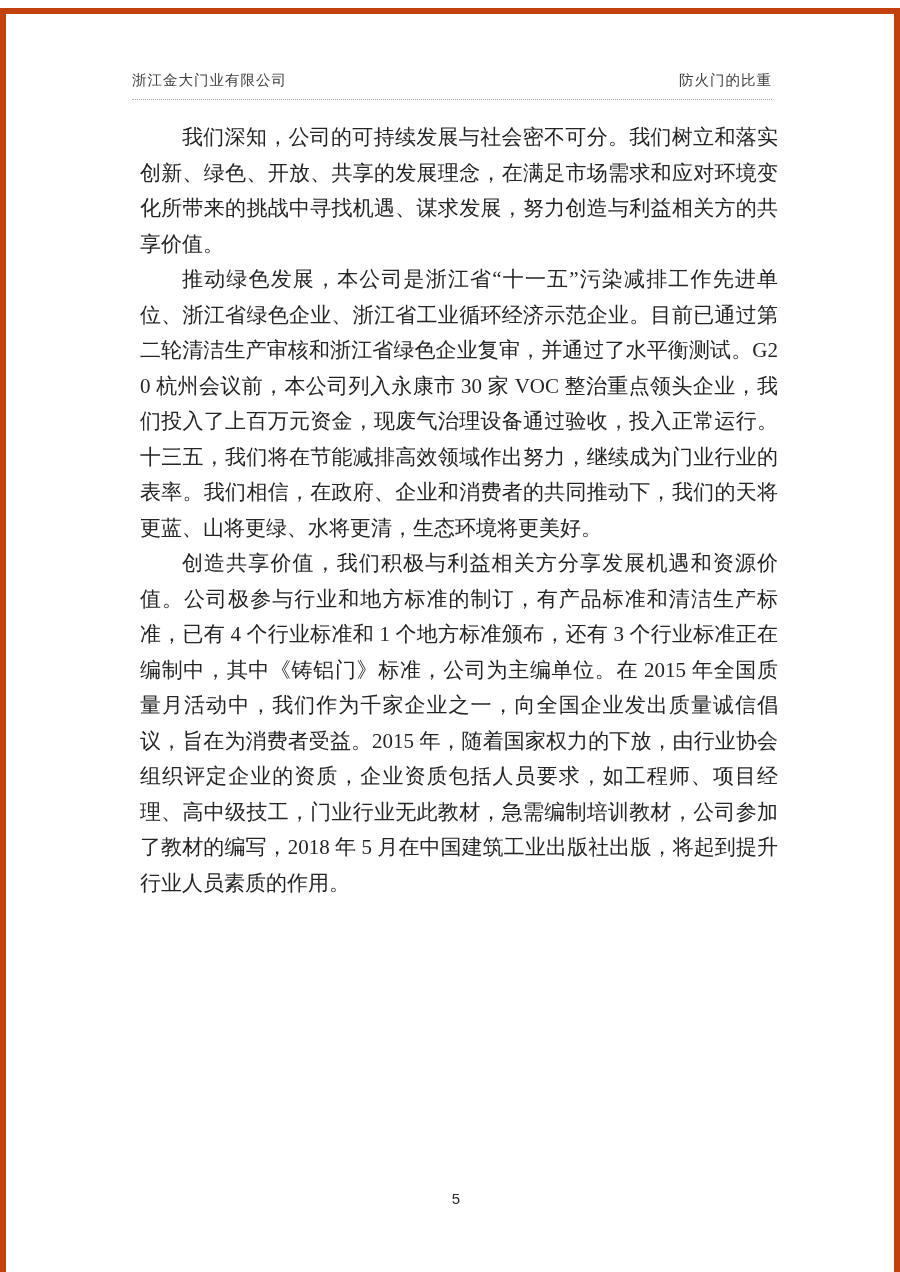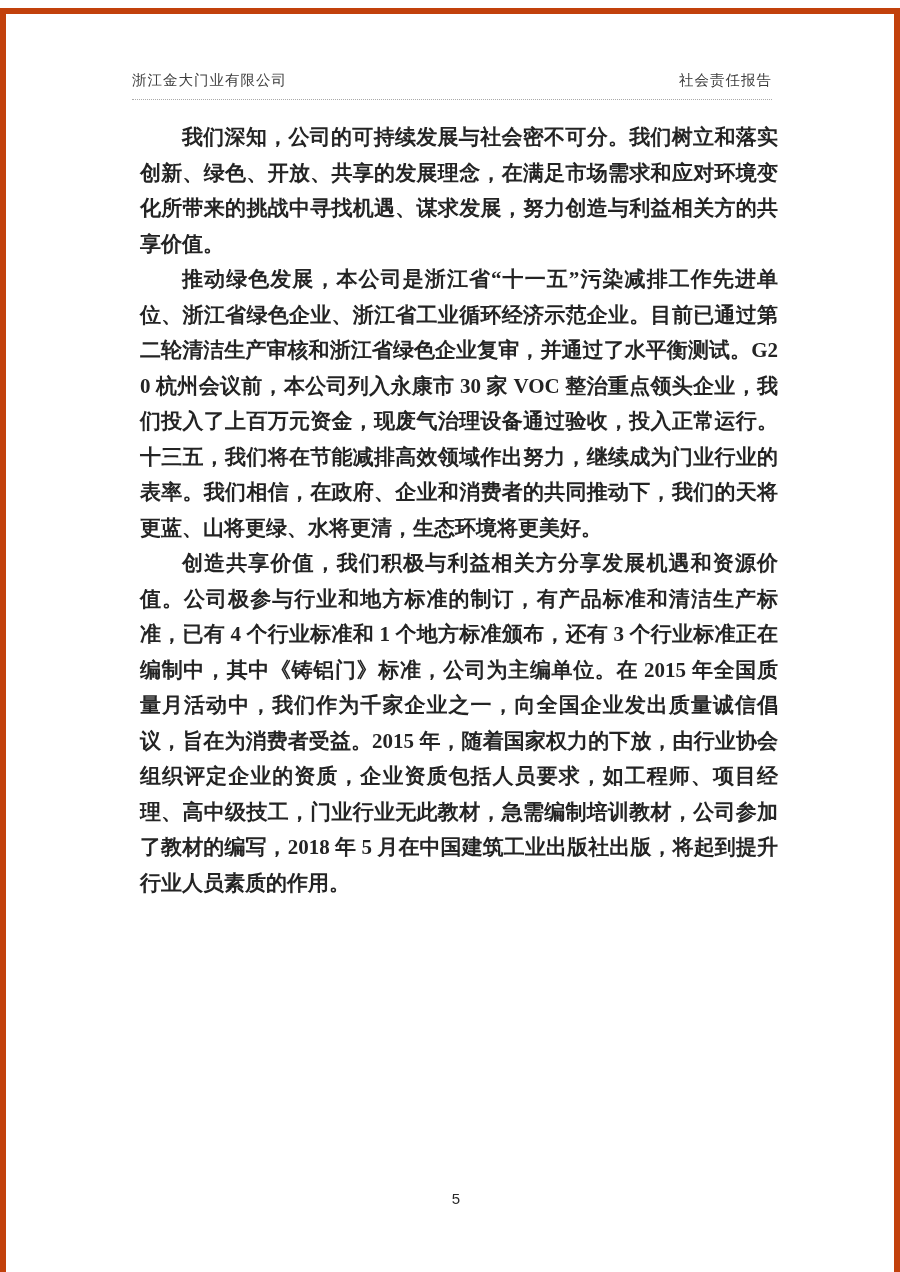--- a/index.html
+++ b/index.html
@@ -42,41 +42,40 @@
     line-height: 35.5px;
     text-align: justify;
     color: #242424;
   }
   .content p {
     margin: 0;
     word-break: break-all;
   }
   .content p.indented {
     text-indent: 2em;
-    font-weight: bold;
   }
   .footer {
     position: absolute;
     top: 1176px;
     left: 0;
     width: 900px;
     text-align: center;
     font-size: 15px;
     color: #2a2a2a;
     font-family: "Liberation Sans", "DejaVu Sans", sans-serif;
   }
 </style>
 </head>
 <body>
 
 <div class="page">
 
   <div class="header">
     <span>浙江金大门业有限公司</span>
-    <span>社会责任报告</span>
+    <span>防火门的比重</span>
   </div>
 
   <div class="content">
     <p class="indented">我们深知，公司的可持续发展与社会密不可分。我们树立和落实创新、绿色、开放、共享的发展理念，在满足市场需求和应对环境变化所带来的挑战中寻找机遇、谋求发展，努力创造与利益相关方的共享价值。</p>
     <p class="indented">推动绿色发展，本公司是浙江省“十一五”污染减排工作先进单位、浙江省绿色企业、浙江省工业循环经济示范企业。目前已通过第二轮清洁生产审核和浙江省绿色企业复审，并通过了水平衡测试。G20 杭州会议前，本公司列入永康市 30 家 VOC 整治重点领头企业，我们投入了上百万元资金，现废气治理设备通过验收，投入正常运行。十三五，我们将在节能减排高效领域作出努力，继续成为门业行业的表率。我们相信，在政府、企业和消费者的共同推动下，我们的天将更蓝、山将更绿、水将更清，生态环境将更美好。</p>
     <p class="indented">创造共享价值，我们积极与利益相关方分享发展机遇和资源价值。公司极参与行业和地方标准的制订，有产品标准和清洁生产标准，已有 4 个行业标准和 1 个地方标准颁布，还有 3 个行业标准正在编制中，其中《铸铝门》标准，公司为主编单位。在 2015 年全国质量月活动中，我们作为千家企业之一，向全国企业发出质量诚信倡议，旨在为消费者受益。2015 年，随着国家权力的下放，由行业协会组织评定企业的资质，企业资质包括人员要求，如工程师、项目经理、高中级技工，门业行业无此教材，急需编制培训教材，公司参加了教材的编写，2018 年 5 月在中国建筑工业出版社出版，将起到提升行业人员素质的作用。</p>
 
   </div>
 
   <div class="footer">

